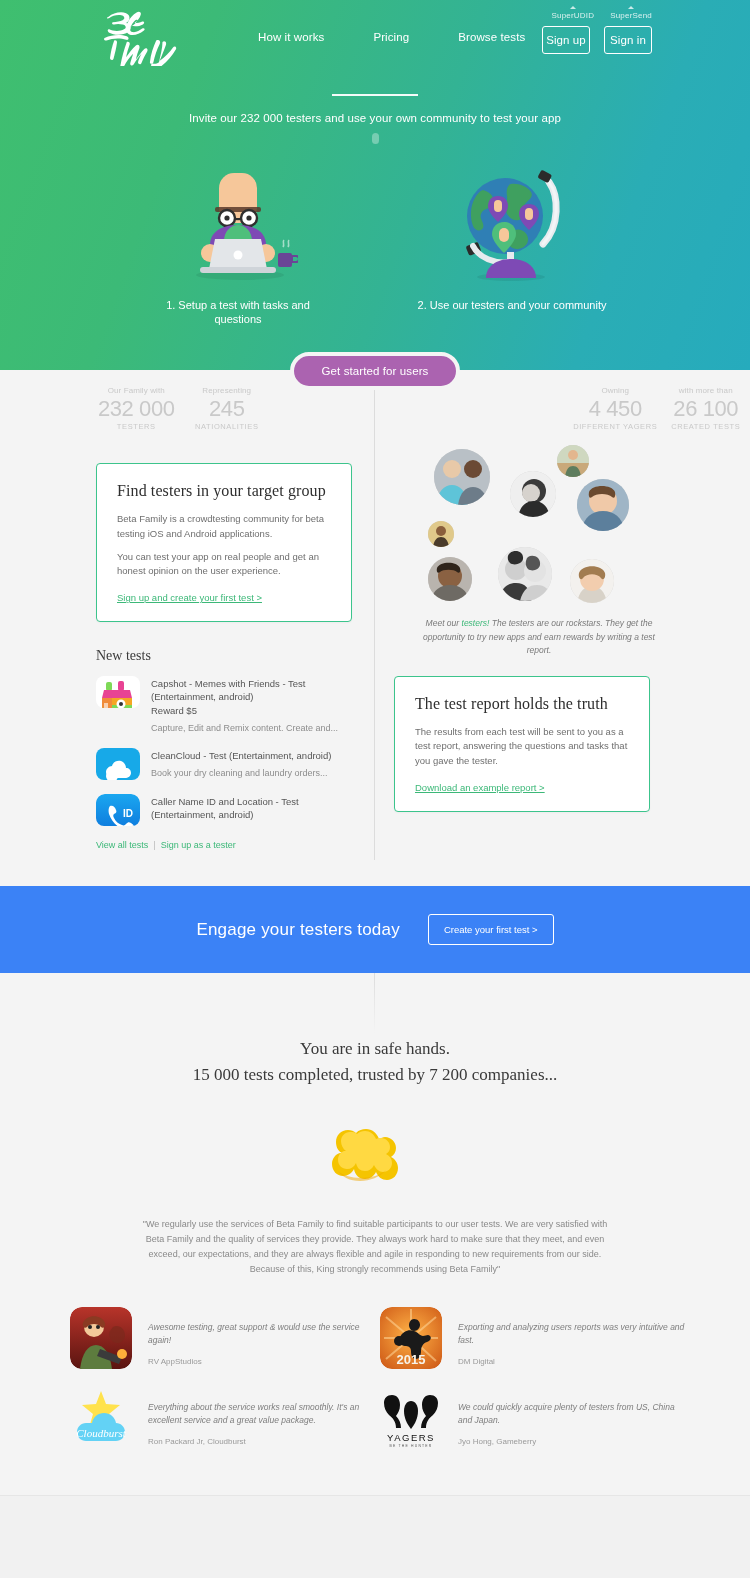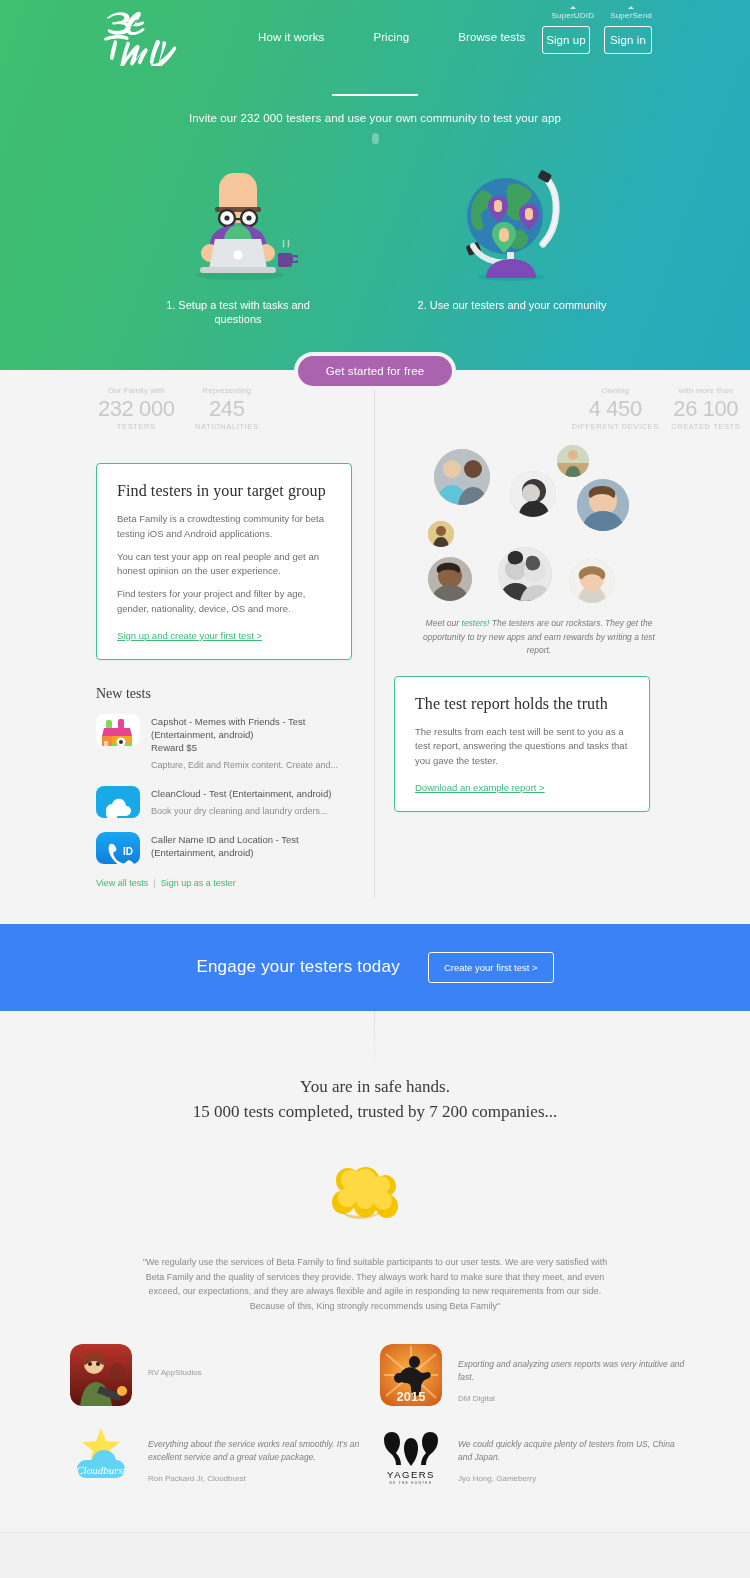--- a/index.html
+++ b/index.html
@@ -330,59 +330,58 @@
             <path d="M20 86c6 12 22 18 36 16" stroke="#e7ebee" stroke-width="6" fill="none" stroke-linecap="round"></path>
             <rect x="54" y="92" width="7" height="16" fill="#e7ebee"></rect>
             <path d="M33 118c0-12 11-19 25-19s25 7 25 19z" fill="#7e4ab5"></path>
           </svg>
         </div>
         <div class="step-label">2. Use our testers and your community</div>
       </div>
     </div>
 
     <div class="cta-pill-wrap">
-      <button class="cta-pill">Get started for free</button>
+      <button class="cta-pill">Get started for users</button>
     </div>
   </div>
 
   <div class="mid">
     <div class="spine"></div>
 
     <div class="stats">
       <div class="stat s1">
         <div class="stat-top">Our Family with</div>
         <div class="stat-num">232 000</div>
         <div class="stat-bot">TESTERS</div>
       </div>
       <div class="stat s2">
         <div class="stat-top">Representing</div>
         <div class="stat-num">245</div>
         <div class="stat-bot">NATIONALITIES</div>
       </div>
       <div class="stat s3">
         <div class="stat-top">Owning</div>
         <div class="stat-num">4 450</div>
-        <div class="stat-bot">DIFFERENT DEVICES</div>
+        <div class="stat-bot">DIFFERENT YAGERS</div>
       </div>
       <div class="stat s4">
         <div class="stat-top">with more than</div>
         <div class="stat-num">26 100</div>
         <div class="stat-bot">CREATED TESTS</div>
       </div>
     </div>
 
     <div class="cols">
 
       <div class="col-left">
         <div class="card-left-wrap">
           <div class="card">
             <h2 class="card-title">Find testers in your target group</h2>
             <p>Beta Family is a crowdtesting community for beta testing iOS and Android applications.</p>
             <p>You can test your app on real people and get an honest opinion on the user experience.</p>
-            <p>Find testers for your project and filter by age, gender, nationality, device, OS and more.</p>
             <a class="card-link" href="#">Sign up and create your first test &gt;</a>
           </div>
         </div>
 
         <div class="newtests">
           <h3>New tests</h3>
 
           <div class="test-row">
             <div class="test-ico">
               <svg viewBox="0 0 44 44" aria-hidden="true">
@@ -576,20 +575,21 @@
                 <path d="M13 16c3-9 19-9 22 0 1 4-2 6-4 4-3-4-11-4-14 0-2 2-5 0-4-4z" fill="#8a3a22"></path>
                 <circle cx="20" cy="20" r="2" fill="#222"></circle>
                 <circle cx="28" cy="20" r="2" fill="#222"></circle>
                 <path d="M10 62c2-16 8-24 16-24s14 8 16 24z" fill="#5d7c3e"></path>
                 <path d="M30 42l22 8-3 7-22-8z" fill="#3b3b3b"></path>
                 <circle cx="52" cy="47" r="5" fill="#ffb03a"></circle>
                 <path d="M43 20c6-3 12 2 12 8 0 5-4 9-9 8-6-1-8-8-6-12z" fill="#7a2a1c" opacity=".7"></path>
               </svg>
           </div>
           <div class="logo-text">
+            <div class="logo-quote">Awesome testing, great support &amp; would use the service again!</div>
             <div class="logo-by">RV AppStudios</div>
           </div>
         </div>
 
         <div class="logo-cell">
           <div class="logo-mark">
             <svg viewBox="0 0 62 62">
                 <defs>
                   <radialGradient id="dm" cx="50%" cy="45%" r="65%">
                     <stop offset="0" stop-color="#ffb347"></stop>

